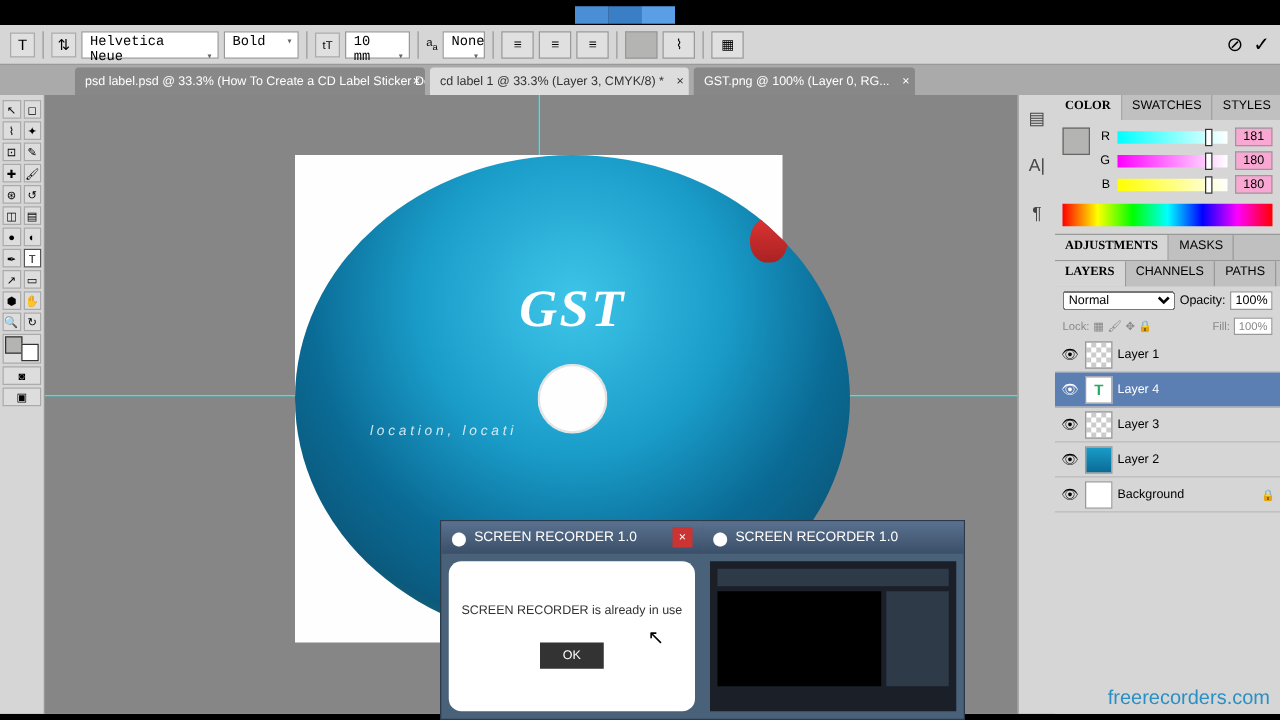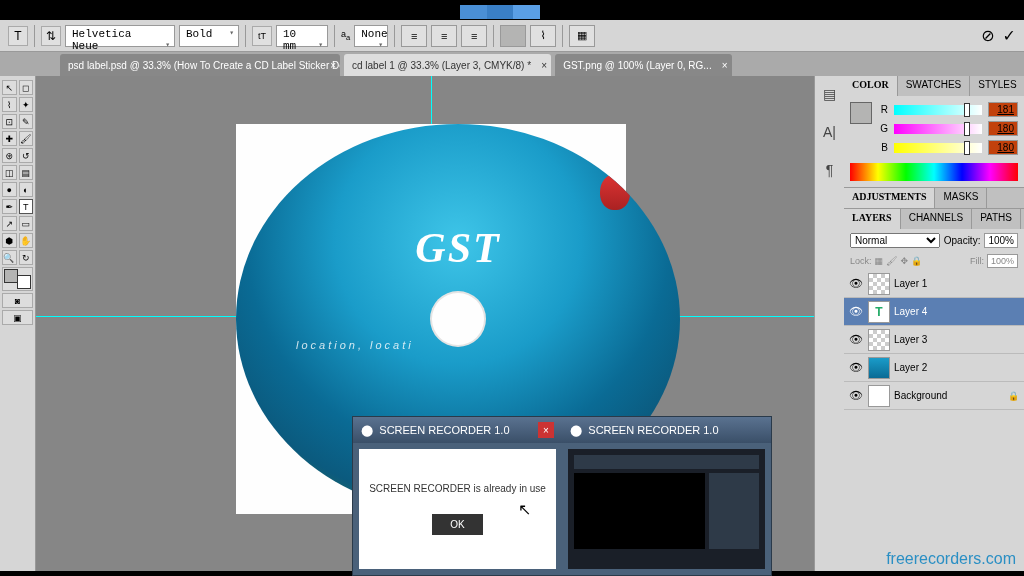--- a/index.html
+++ b/index.html
@@ -54,21 +54,21 @@
 .panel-tab { padding: 3px 8px; background: #c0c0c0; font-size: 10px; border-right: 1px solid #999; }
 .panel-tab.active { background: #d6d6d6; font-weight: bold; font-family: Liberation Serif, serif; }
 .color-panel { padding: 6px; background: #d6d6d6; }
 .color-row { display: flex; align-items: center; gap: 6px; margin-bottom: 4px; }
 .color-label { width: 10px; text-align: right; }
 .color-slider { flex: 1; height: 10px; background: linear-gradient(90deg, #000, currentColor); position: relative; }
 .color-slider.r { color: #f00; background: linear-gradient(90deg, #0ff, #fff); }
 .color-slider.g { color: #0f0; background: linear-gradient(90deg, #f0f, #fff); }
 .color-slider.b { color: #00f; background: linear-gradient(90deg, #ff0, #fff); }
 .color-slider .thumb { position: absolute; right: 12px; top: -2px; width: 6px; height: 14px; background: #fff; border: 1px solid #333; }
-.color-val { width: 30px; background: #c2410c; border: 1px solid #999; padding: 1px 3px; text-align: right; text-decoration: underline; }
+.color-val { width: 30px; background: #f9a8d4; border: 1px solid #999; padding: 1px 3px; text-align: center; }
 .spectrum { height: 18px; background: linear-gradient(90deg, #f00, #ff0, #0f0, #0ff, #00f, #f0f, #f00); margin-top: 4px; }
 .color-swatch { width: 22px; height: 22px; background: #b4b4b3; border: 1px solid #666; }
 
 .panel-section { border-top: 1px solid #999; }
 .layers-panel { flex: 1; background: #d6d6d6; }
 .layers-controls { padding: 4px 6px; display: flex; gap: 4px; align-items: center; }
 .layers-controls select { font-size: 10px; flex: 1; }
 .layers-lock-row { padding: 2px 6px; font-size: 9px; color: #888; display: flex; align-items: center; gap: 3px; }
 .layer-item { display: flex; align-items: center; height: 28px; border-bottom: 1px solid #bbb; padding: 0 4px; }
 .layer-item.selected { background: #5b7fb3; color: #fff; }
@@ -77,21 +77,21 @@
 .layer-thumb.checker { background: repeating-conic-gradient(#ccc 0 25%, #fff 0 50%) 0 0/8px 8px; }
 .layer-thumb.img { background: linear-gradient(#1a9cc9, #0a6b95); }
 .layer-name { font-size: 10px; flex: 1; }
 .layer-name.italic { }
 
 
 .dialog-wrap { position: absolute; top: 416px; left: 352px; width: 420px; height: 160px; background: #4a617a; border: 1px solid #2a3a4a; display: flex; z-index: 100; }
 .dialog-left, .dialog-right { flex: 1; display: flex; flex-direction: column; }
 .dialog-title { height: 26px; background: linear-gradient(#5a7290, #3a4f68); color: #fff; font-size: 11px; display: flex; align-items: center; padding: 0 8px; gap: 6px; }
 .dialog-title .x { margin-left: auto; width: 16px; height: 16px; background: #c33; color: #fff; display: flex; align-items: center; justify-content: center; font-size: 10px; }
-.dialog-body { flex: 1; background: #fff; margin: 6px; display: flex; flex-direction: column; align-items: center; justify-content: center; font-size: 10px; color: #333; }
+.dialog-body { flex: 1; background: #fff; margin: 6px; display: flex; flex-direction: column; align-items: center; justify-content: center; font-size: 10px; color: #333; border-radius: 10px; }
 .dialog-body-preview { flex: 1; margin: 6px; background: #1a1f28; position: relative; }
 .dialog-body-preview .bar { position: absolute; top: 6px; left: 6px; right: 6px; height: 14px; background: #2e3a48; }
 .dialog-body-preview .area { position: absolute; top: 24px; left: 6px; right: 60px; bottom: 20px; background: #000; }
 .dialog-body-preview .side { position: absolute; top: 24px; right: 6px; width: 50px; bottom: 20px; background: #2e3a48; }
 .ok-btn { background: #333; color: #fff; border: none; padding: 5px 18px; font-size: 10px; margin-top: 20px; }
 
 .cursor { position: absolute; top: 500px; left: 518px; font-size: 16px; color: #000; z-index: 200; pointer-events: none; }
 .watermark { position: absolute; bottom: 8px; right: 8px; color: #2a8fc4; font-size: 16px; z-index: 5; text-align: center; }
 </style>
 </head>

